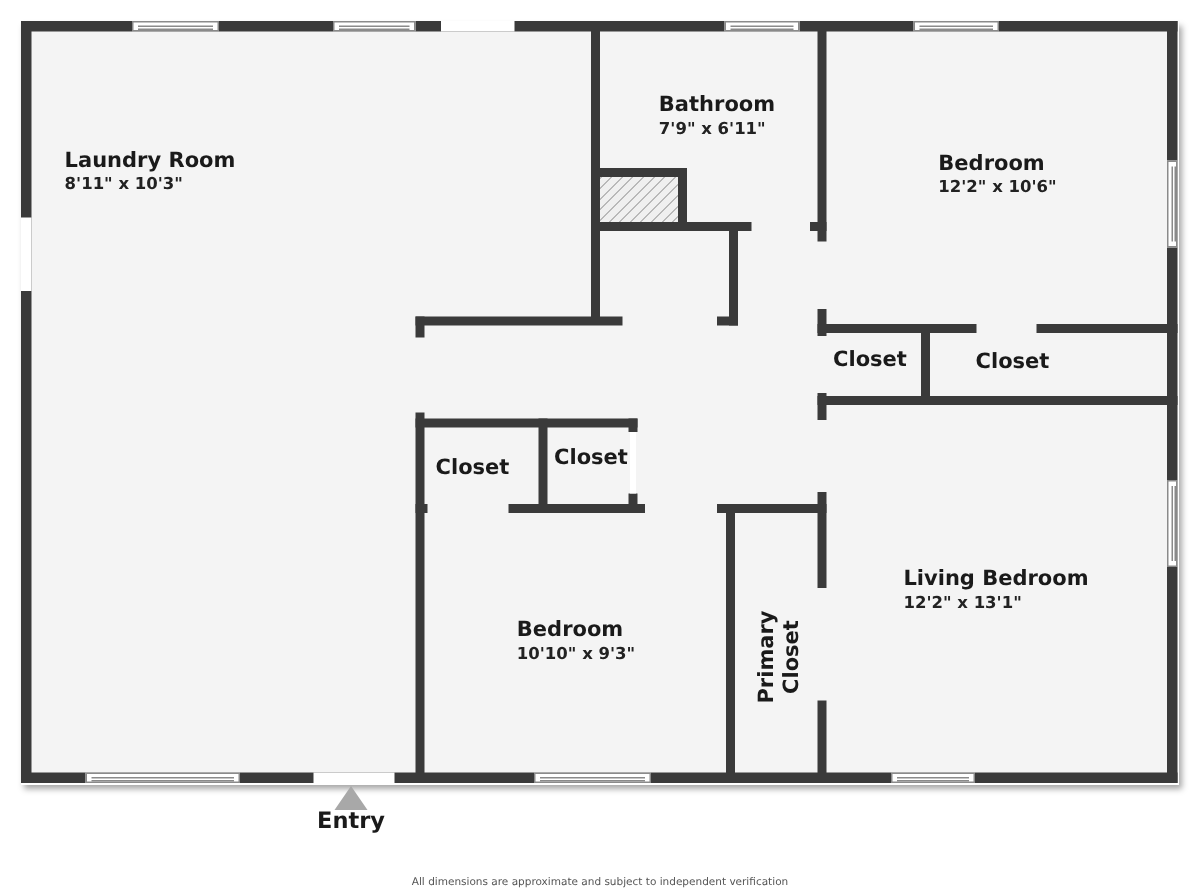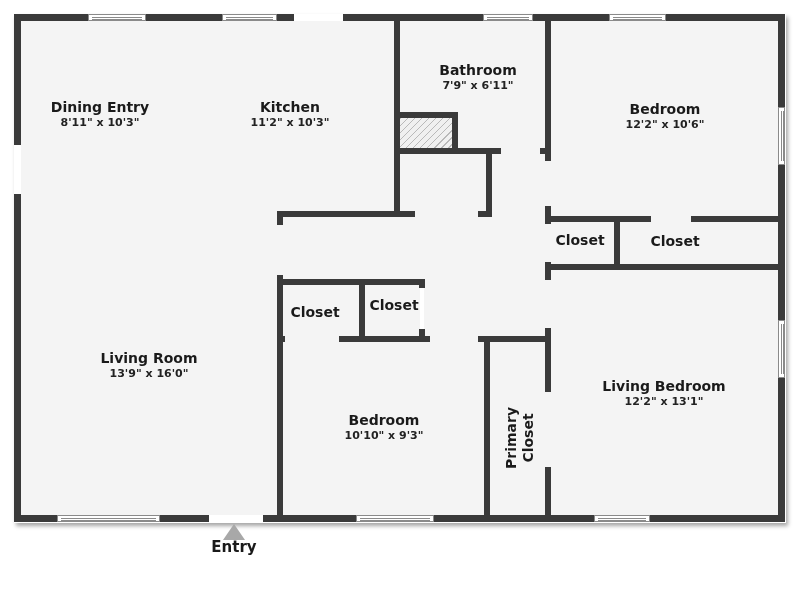--- a/index.html
+++ b/index.html
@@ -5,21 +5,21 @@
   html, body { margin:0; padding:0; background:#ffffff; }
   body { width:800px; height:596px; position:relative; overflow:hidden; font-family:"DejaVu Sans", sans-serif; }
   .plan { position:absolute; left:0; top:0; width:800px; height:596px; }
   .floor { position:absolute; background:#f4f4f4; }
   .wall { position:absolute; background:#3a3a3a; }
   .gap { position:absolute; background:#ffffff; }
   .win { position:absolute; background:#ffffff; box-sizing:border-box; border:1px solid #8a8a8a; }
   .win.h::after { content:""; position:absolute; left:3px; right:3px; top:50%; height:1px; margin-top:-1px; border-top:1px solid #8a8a8a; border-bottom:1px solid #8a8a8a; }
   .win.v::after { content:""; position:absolute; top:3px; bottom:3px; left:50%; width:1px; margin-left:-1px; border-left:1px solid #8a8a8a; border-right:1px solid #8a8a8a; }
   .shadow { position:absolute; left:14px; top:14px; width:772px; height:509px; box-shadow: 2px 3px 4px rgba(0,0,0,0.35); }
-  .label { position:absolute; text-align:center; color:#1a1a1a; transform:translateX(-50%); white-space:nowrap; }
+  .label { position:absolute; color:#1a1a1a; transform:translateX(-50%); white-space:nowrap; }
   .label .name { font-weight:bold; font-size:14px; line-height:17px; display:block; }
   .label .dim { font-weight:bold; font-size:11px; line-height:14px; display:block; color:#222; }
   .vlabel { position:absolute; transform:translate(-50%,-50%) rotate(-90deg); text-align:center; white-space:nowrap; }
   .vlabel .name { font-weight:bold; font-size:14px; line-height:17px; display:block; color:#1a1a1a; }
   .hatch { position:absolute; background: repeating-linear-gradient(135deg, #b9b9b9 0 1px, #f0f0f0 1px 5px); }
   .entry-arrow { position:absolute; width:0; height:0; border-left:11px solid transparent; border-right:11px solid transparent; border-bottom:16px solid #a8a8a8; }
   .entry-text { position:absolute; font-weight:bold; font-size:15px; color:#1a1a1a; transform:translateX(-50%); }
   .copyright { position:absolute; left:2px; top:560px; font-size:15px; color:#6a6a6a; letter-spacing:0.5px; font-family:"DejaVu Sans", sans-serif; }
   .disclaimer { position:absolute; left:400px; top:584px; transform:translateX(-50%); font-size:7px; color:#555; white-space:nowrap; }
 </style>
@@ -85,26 +85,22 @@
   <div class="wall" style="left:419px;top:329px;width:6px;height:12px;"></div>
   <div class="gap" style="left:420px;top:288px;width:4px;height:41px;"></div>
 
   <div class="wall" style="left:277px;top:336px;width:8px;height:6px;"></div>
   <div class="wall" style="left:339px;top:336px;width:91px;height:6px;"></div>
   <div class="wall" style="left:478px;top:336px;width:73px;height:6px;"></div>
 
   <div class="wall" style="left:484px;top:336px;width:6px;height:186px;"></div>
 
   <div class="label" style="left:100px;top:99px;">
-    <span class="name">Dining Entry</span>
+    <span class="name">Laundry Room</span>
     <span class="dim">8'11" x 10'3"</span>
-  </div>
-  <div class="label" style="left:290px;top:99px;">
-    <span class="name">Kitchen</span>
-    <span class="dim">11'2" x 10'3"</span>
   </div>
   <div class="label" style="left:478px;top:62px;">
     <span class="name">Bathroom</span>
     <span class="dim">7'9" x 6'11"</span>
   </div>
   <div class="label" style="left:665px;top:101px;">
     <span class="name">Bedroom</span>
     <span class="dim">12'2" x 10'6"</span>
   </div>
   <div class="label" style="left:580px;top:232px;">
@@ -112,33 +108,30 @@
   </div>
   <div class="label" style="left:675px;top:233px;">
     <span class="name">Closet</span>
   </div>
   <div class="label" style="left:315px;top:304px;">
     <span class="name">Closet</span>
   </div>
   <div class="label" style="left:394px;top:297px;">
     <span class="name">Closet</span>
   </div>
-  <div class="label" style="left:149px;top:350px;">
-    <span class="name">Living Room</span>
-    <span class="dim">13'9" x 16'0"</span>
-  </div>
   <div class="label" style="left:384px;top:412px;">
     <span class="name">Bedroom</span>
     <span class="dim">10'10" x 9'3"</span>
   </div>
   <div class="vlabel" style="left:520px;top:438px;">
     <span class="name">Primary</span>
     <span class="name">Closet</span>
   </div>
   <div class="label" style="left:664px;top:378px;">
     <span class="name">Living Bedroom</span>
     <span class="dim">12'2" x 13'1"</span>
   </div>
 
   <div class="entry-arrow" style="left:223px;top:524px;"></div>
   <div class="entry-text" style="left:234px;top:538px;">Entry</div>
 
+  <div class="disclaimer">All dimensions are approximate and subject to independent verification</div>
 </div>
 
 </body></html>

